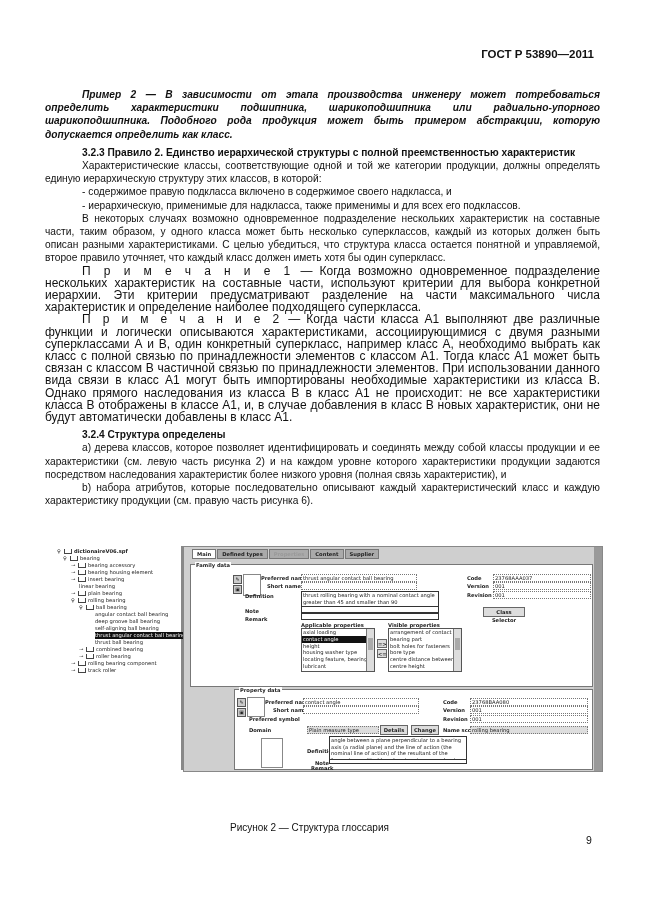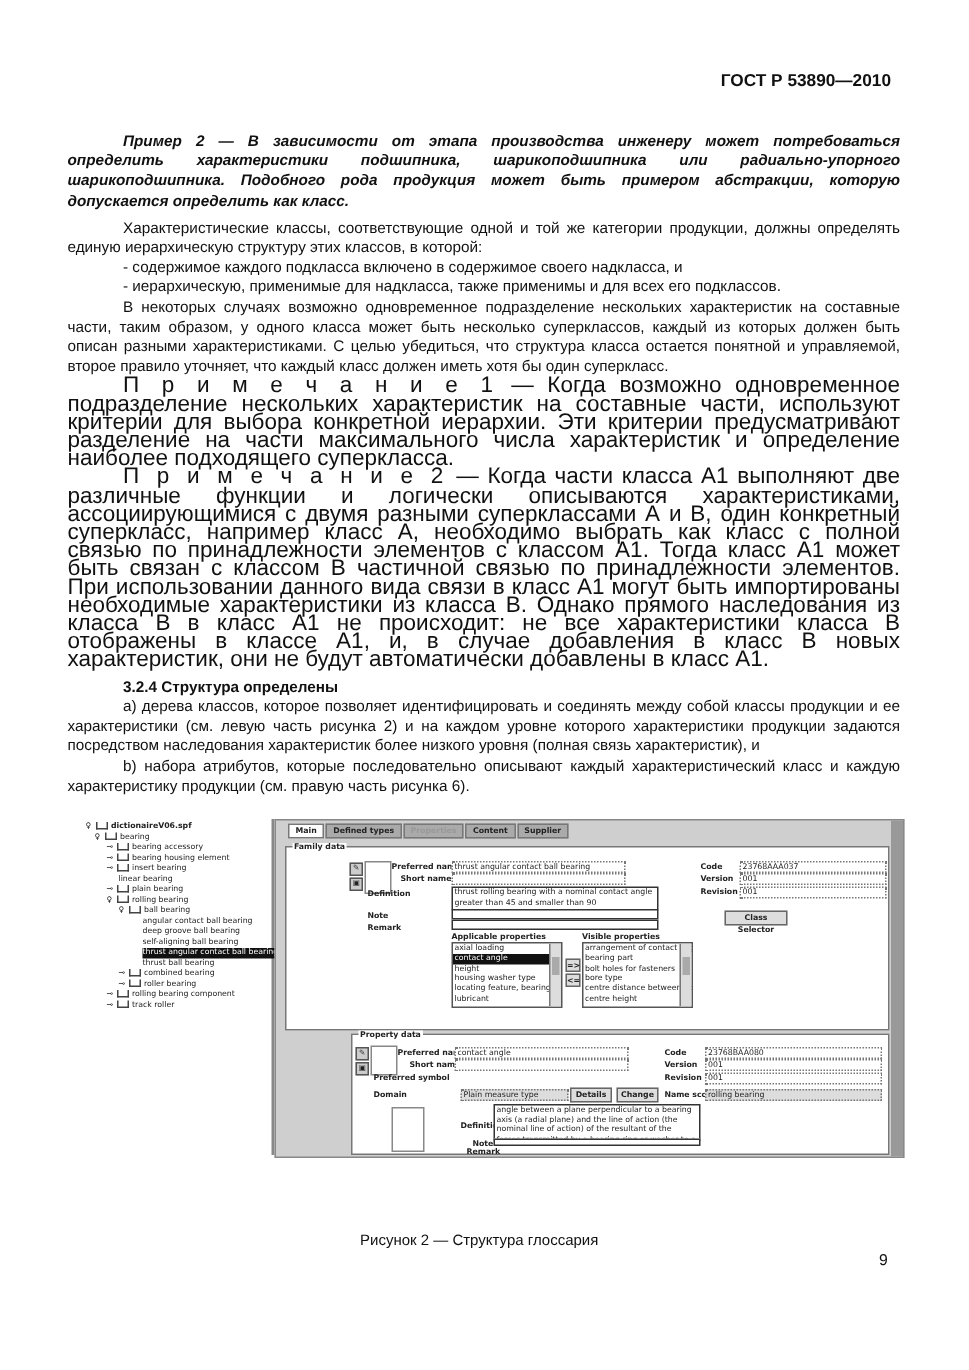--- a/index.html
+++ b/index.html
@@ -4,21 +4,21 @@
 <style>
   html,body{margin:0;padding:0;background:#fff;}
   body{width:646px;height:913px;position:relative;overflow:hidden;font-family:"Liberation Sans",sans-serif;color:#111;}
   .hdr{position:absolute;top:48px;right:52px;font-weight:bold;font-size:11.5px;letter-spacing:0;}
   .txt{position:absolute;left:45px;width:555px;font-size:10.2px;line-height:13.2px;text-align:justify;}
   .txt p{margin:0;}
   .ind{text-indent:37px;}
   .it{font-style:italic;font-weight:bold;}
   .b{font-weight:bold;}
   .sp{letter-spacing:3px;}
-  .note{font-size:15px;line-height:12.2px;}
+  .note{font-size:12px;line-height:12.2px;}
   .gap{height:5px;}
   
   .fig{position:absolute;left:55px;top:546px;width:546px;height:224px;font-size:5.2px;font-family:"DejaVu Sans",sans-serif;color:#222;}
   .tree{position:absolute;left:0;top:0;width:126px;height:224px;border-right:2px solid #888;background:#fff;}
   .tree .n{position:absolute;white-space:nowrap;line-height:7px;}
   .tree .sel{background:#111;color:#fff;}
   .exp{display:inline-block;width:7px;}
   .fold{display:inline-block;width:6px;height:4px;border:1px solid #444;border-top:none;margin-right:2px;vertical-align:middle;}
   .right{position:absolute;left:128px;top:0;width:418px;height:224px;background:#cfcfcf;border:1px solid #888;}
   .tabs{position:absolute;left:8px;top:2px;height:10px;display:flex;}
@@ -32,33 +32,34 @@
   .box{position:absolute;border:1px solid #333;background:#fff;overflow:hidden;padding:0 1px;line-height:6.5px;}
   .list{position:absolute;border:1px solid #555;background:#fff;overflow:hidden;}
   .list .li{line-height:6.8px;padding-left:1px;white-space:nowrap;}
   .list .li.sel{background:#111;color:#fff;}
   .sb{position:absolute;right:0;top:0;bottom:0;width:7px;background:#ddd;border-left:1px solid #777;}
   .sbthumb{position:absolute;left:1px;right:1px;top:9px;height:12px;background:#aaa;}
   .btn{position:absolute;border:1px solid #666;background:#ddd;font-weight:bold;text-align:center;line-height:8px;}
   .ico{position:absolute;width:7px;height:7px;border:1px solid #555;background:#ccc;font-size:5px;line-height:7px;text-align:center;}
   .imgbox{position:absolute;border:1px solid #888;background:#fff;}
   .vscroll{position:absolute;right:0;top:0;width:8px;height:224px;background:#999;}
-  .caption{position:absolute;top:822px;left:240px;font-size:10px;}
+  .caption{position:absolute;top:822px;left:230px;font-size:10px;}
   .pnum{position:absolute;top:834px;left:586px;font-size:10.5px;}
 </style>
 </head>
 <body>
 
-<div class="hdr">ГОСТ Р 53890—2010</div>
+<div class="hdr">ГОСТ Р 53890—2011</div>
 
 <div class="txt" style="top:88px;">
   <p class="ind it">Пример 2 — В зависимости от этапа производства инженеру может потребоваться определить характеристики подшипника, шарикоподшипника или радиально-упорного шарикоподшипника. Подобного рода продукция может быть примером абстракции, которую допускается определить как класс.</p>
   <div class="gap"></div>
+  <p class="ind b">3.2.3 Правило 2. Единство иерархической структуры с полной преемственностью характеристик</p>
   <p class="ind">Характеристические классы, соответствующие одной и той же категории продукции, должны определять единую иерархическую структуру этих классов, в которой:</p>
-  <p class="ind">- содержимое каждого подкласса включено в содержимое своего надкласса, и</p>
+  <p class="ind">- содержимое правую подкласса включено в содержимое своего надкласса, и</p>
   <p class="ind">- иерархическую, применимые для надкласса, также применимы и для всех его подклассов.</p>
   <p class="ind">В некоторых случаях возможно одновременное подразделение нескольких характеристик на составные части, таким образом, у одного класса может быть несколько суперклассов, каждый из которых должен быть описан разными характеристиками. С целью убедиться, что структура класса остается понятной и управляемой, второе правило уточняет, что каждый класс должен иметь хотя бы один суперкласс.</p>
   <p class="ind note"><span class="sp">П р и м е ч а н и е 1</span><span> — Когда возможно одновременное подразделение нескольких характеристик на составные части, используют критерии для выбора конкретной иерархии. Эти критерии предусматривают разделение на части максимального числа характеристик и определение наиболее подходящего суперкласса.</span></p>
   <p class="ind note"><span class="sp">П р и м е ч а н и е 2</span><span> — Когда части класса А1 выполняют две различные функции и логически описываются характеристиками, ассоциирующимися с двумя разными суперклассами А и В, один конкретный суперкласс, например класс А, необходимо выбрать как класс с полной связью по принадлежности элементов с классом А1. Тогда класс А1 может быть связан с классом В частичной связью по принадлежности элементов. При использовании данного вида связи в класс А1 могут быть импортированы необходимые характеристики из класса В. Однако прямого наследования из класса В в класс А1 не происходит: не все характеристики класса В отображены в классе А1, и, в случае добавления в класс В новых характеристик, они не будут автоматически добавлены в класс А1.</span></p>
   <div class="gap"></div>
   <p class="ind b">3.2.4 Структура определены</p>
   <p class="ind">а) дерева классов, которое позволяет идентифицировать и соединять между собой классы продукции и ее характеристики (см. левую часть рисунка 2) и на каждом уровне которого характеристики продукции задаются посредством наследования характеристик более низкого уровня (полная связь характеристик), и</p>
   <p class="ind">b) набора атрибутов, которые последовательно описывают каждый характеристический класс и каждую характеристику продукции (см. правую часть рисунка 6).</p>
 </div>
 

